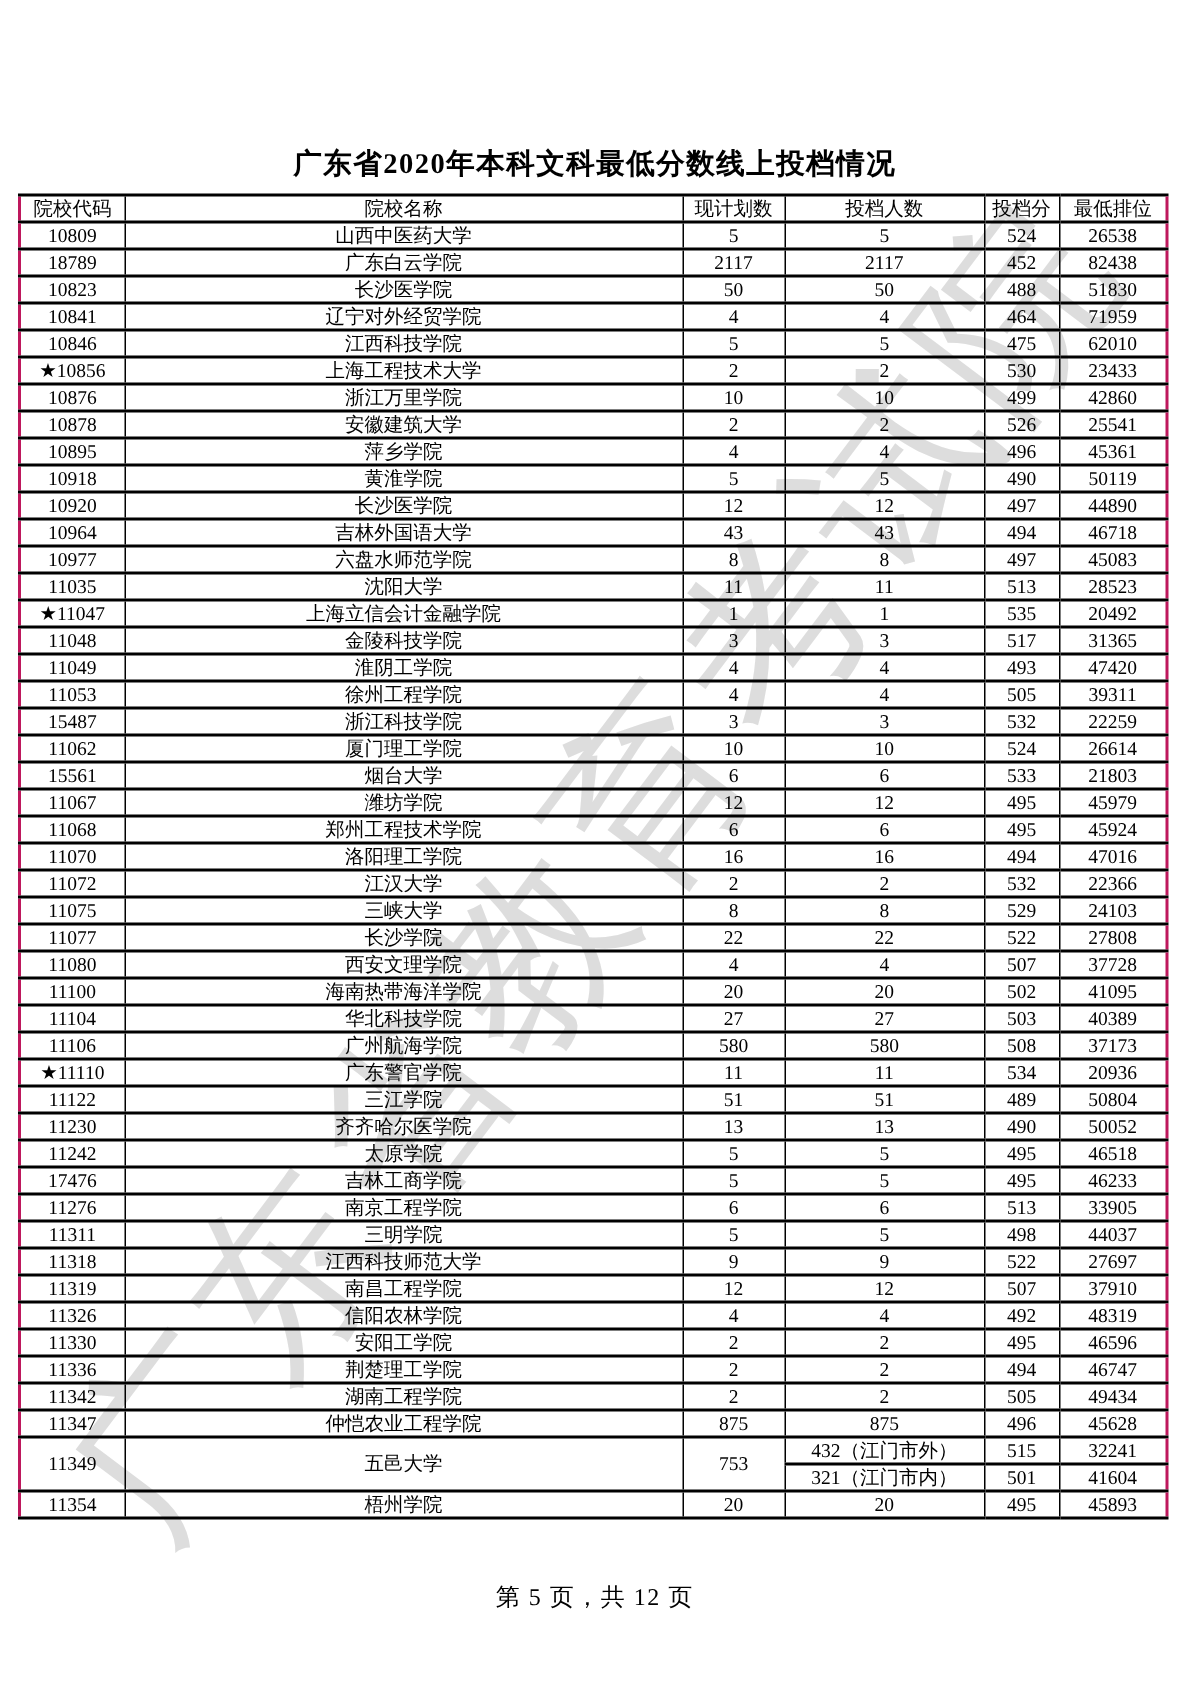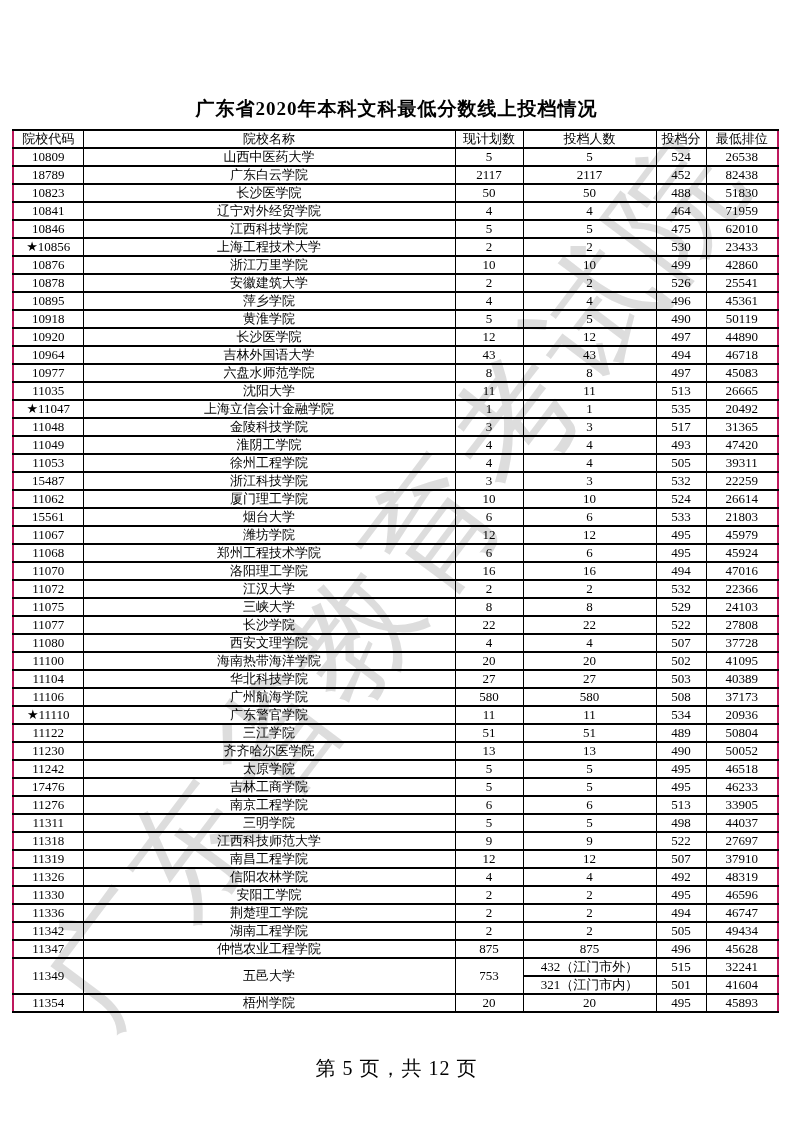--- a/index.html
+++ b/index.html
@@ -52,21 +52,21 @@
     text-align: center;
     vertical-align: middle;
     font-size: 13px;
     font-weight: normal;
     white-space: nowrap;
     overflow: hidden;
   }
   .footer {
     text-align: center;
     margin-top: 42px;
-    font-size: 20px;
+    font-size: 16px;
     letter-spacing: 1px;
   }
 </style>
 </head>
 <body>
 
 <div class="watermark">广东省教育考试院</div>
 
 <div class="content">
   <h1 class="title">广东省2020年本科文科最低分数线上投档情况</h1>
@@ -194,21 +194,21 @@
           <td>8</td>
           <td>497</td>
           <td>45083</td>
         </tr>
         <tr>
           <td>11035</td>
           <td>沈阳大学</td>
           <td>11</td>
           <td>11</td>
           <td>513</td>
-          <td>26665</td>
+          <td>28523</td>
         </tr>
         <tr>
           <td>★11047</td>
           <td>上海立信会计金融学院</td>
           <td>1</td>
           <td>1</td>
           <td>535</td>
           <td>20492</td>
         </tr>
         <tr>

